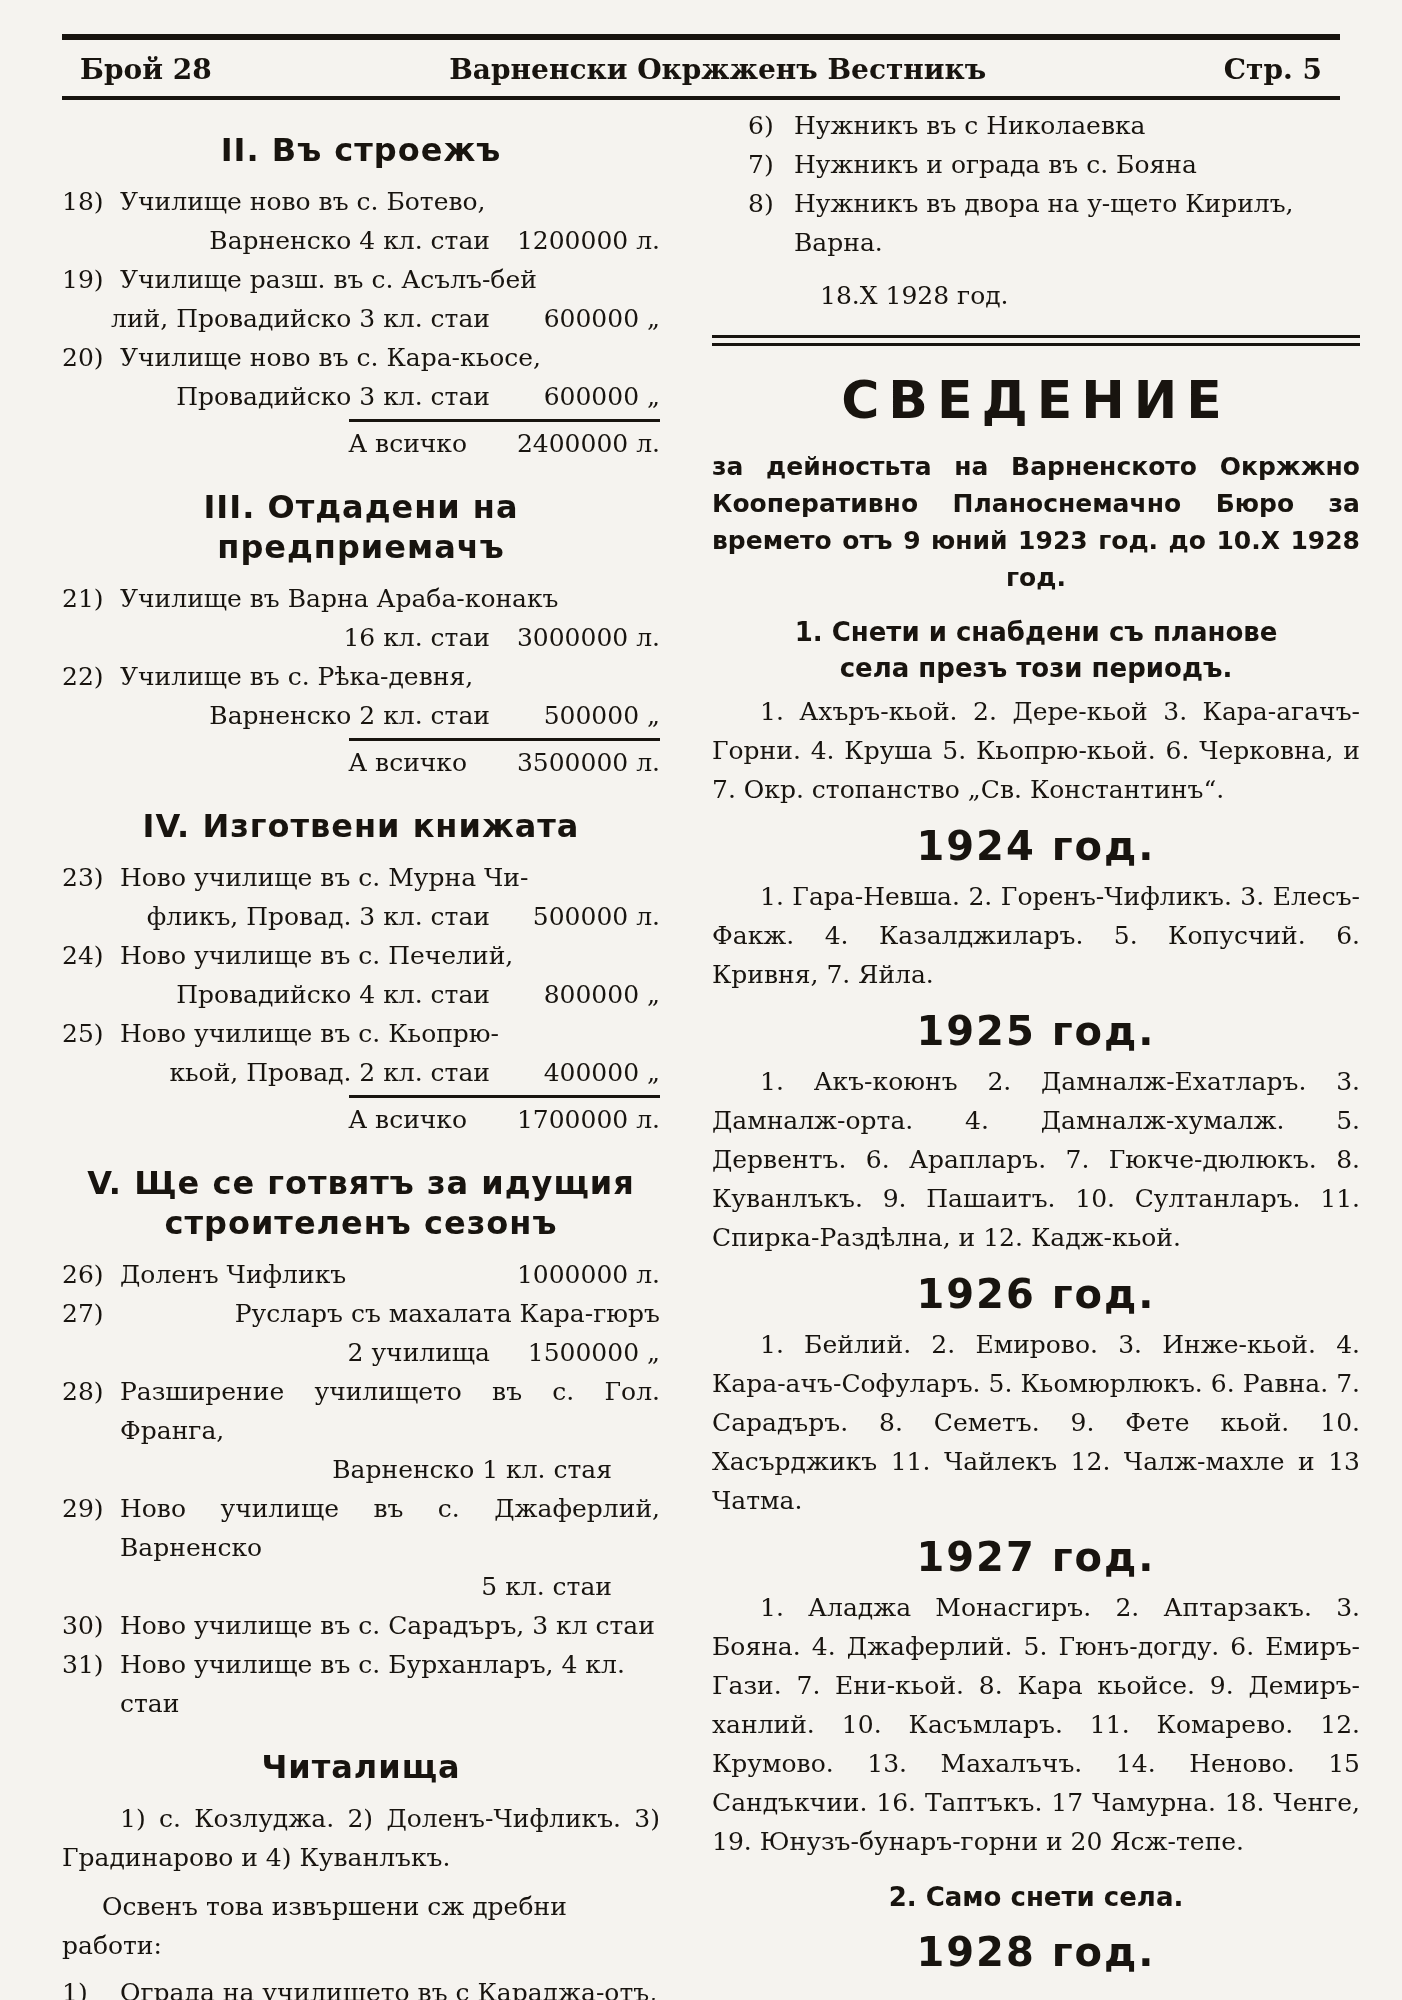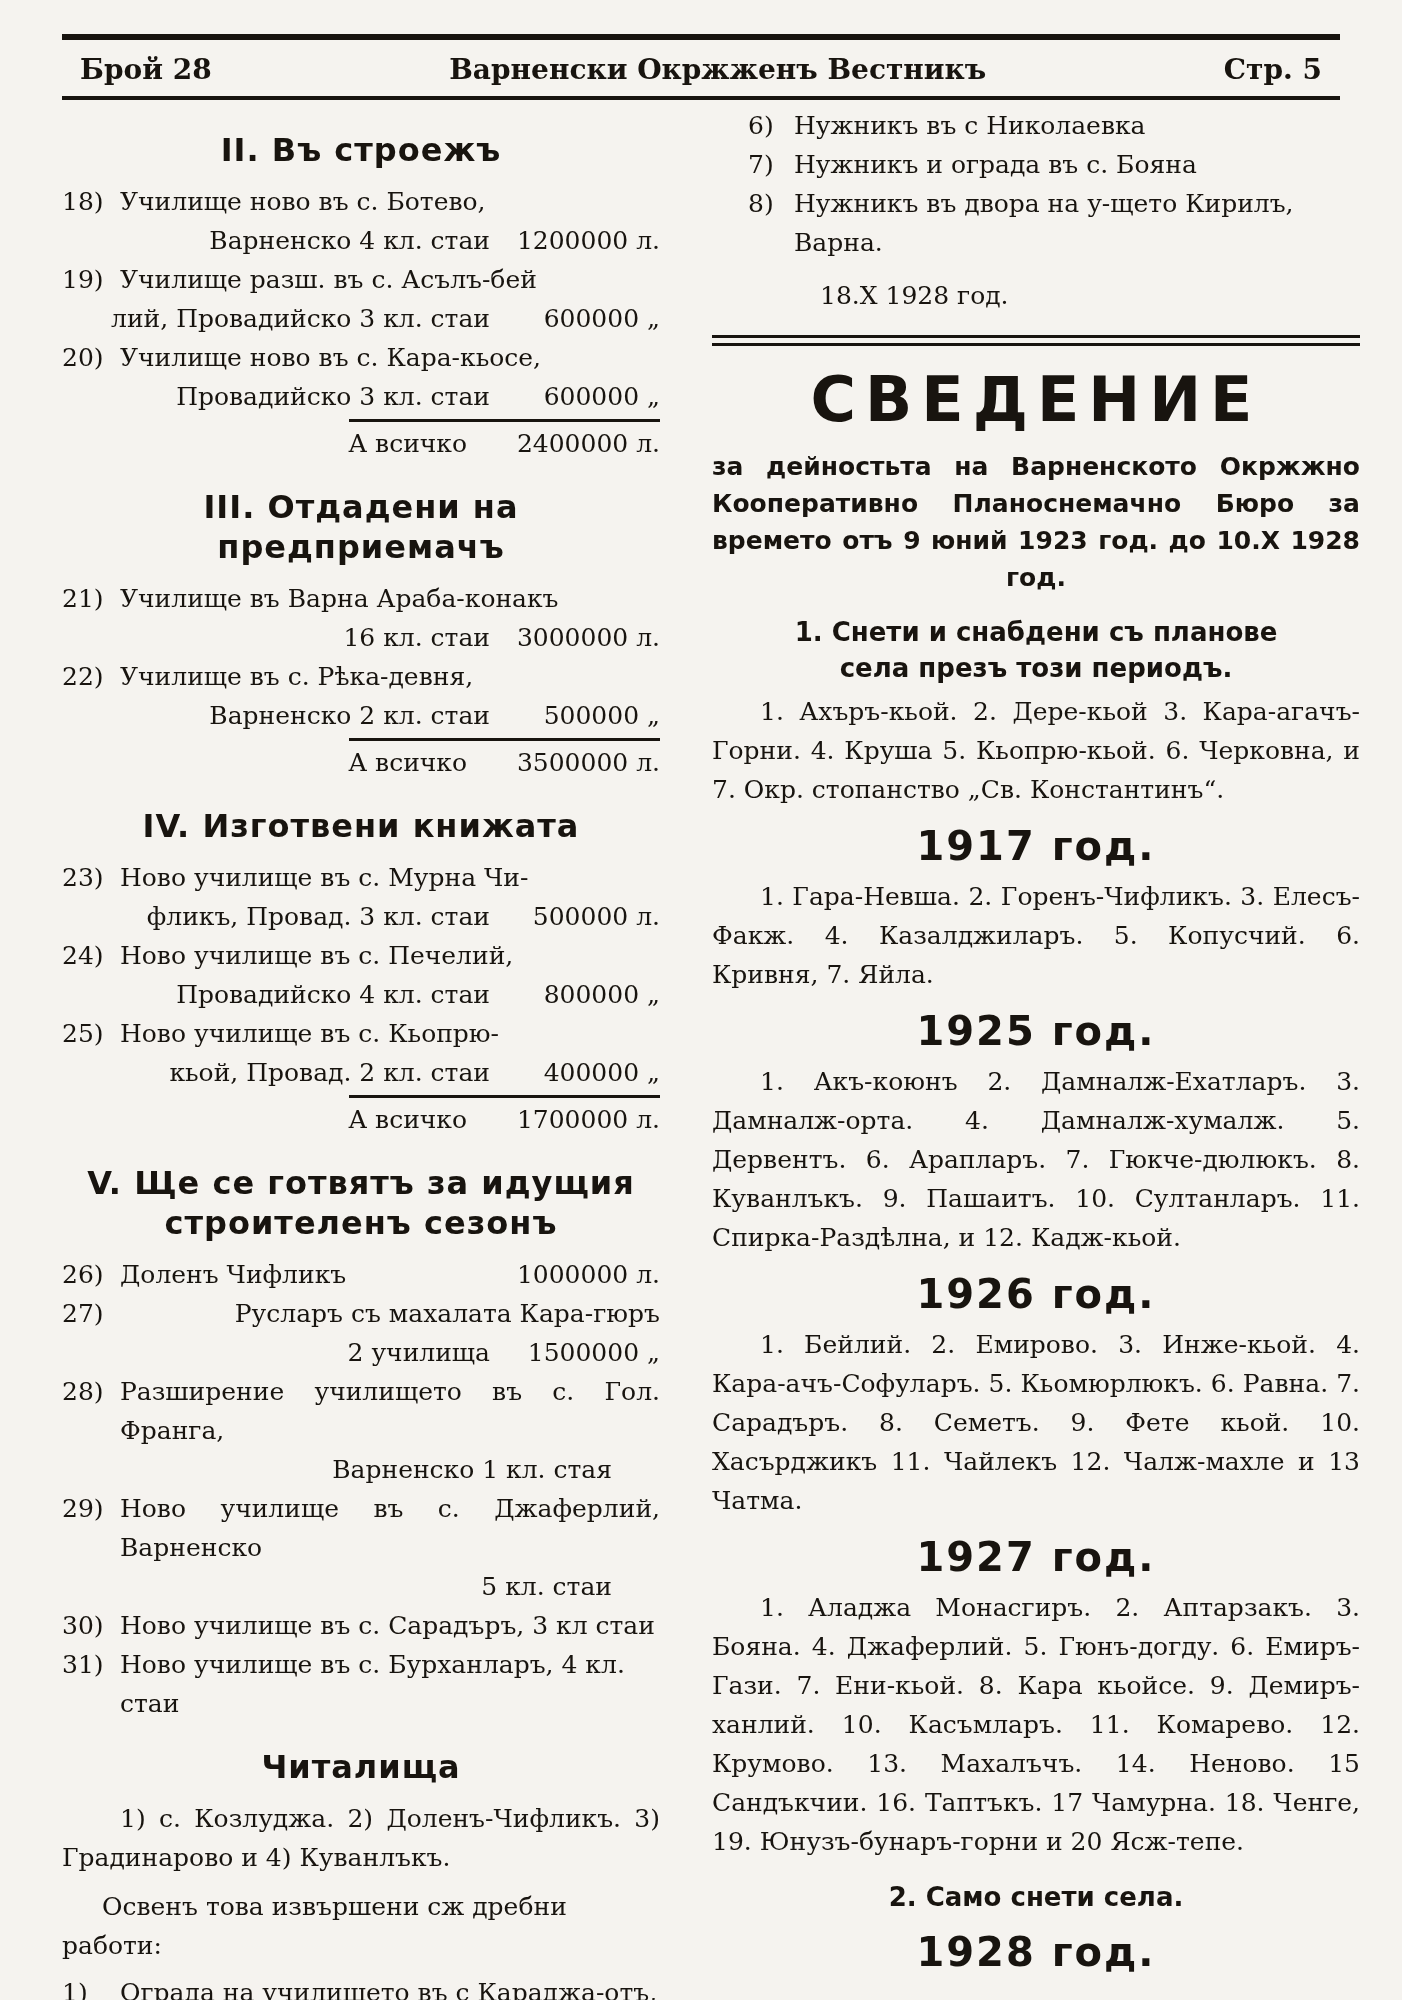--- a/index.html
+++ b/index.html
@@ -39,21 +39,21 @@
   .total-row .tamt{flex:none;width:170px;text-align:right;}
   
   .para{text-align:justify;}
   .indent{text-indent:58px;}
   .note{text-indent:40px;margin:10px 0 8px 0;}
   
   .works-r .row1{padding-left:36px;}
   .works-r .row1 .num{width:46px;}
   .date-line{padding-left:108px;margin:14px 0 20px 0;}
   .dbl-rule{border-top:3px solid #18140f;border-bottom:3px solid #18140f;height:5px;margin:0 0 18px 0;}
-  .sved-title{font-family:"DejaVu Sans", sans-serif;font-weight:bold;font-size:62px;line-height:72px;
+  .sved-title{font-family:"DejaVu Sans", sans-serif;font-weight:bold;font-size:52px;line-height:72px;
     text-align:center;letter-spacing:9px;margin:10px 0 12px 0;}
   .sved-sub{font-family:"DejaVu Sans", sans-serif;font-weight:bold;font-size:25px;line-height:37px;
     text-align:justify;text-align-last:center;margin:0 0 14px 0;}
   .sub-h{font-family:"DejaVu Sans", sans-serif;font-weight:bold;font-size:26px;line-height:36px;
     text-align:center;margin:18px auto 6px auto;max-width:560px;}
   .year-h{font-family:"DejaVu Sans", sans-serif;font-weight:bold;font-size:40px;line-height:46px;
     text-align:center;margin:14px 0 8px 0;letter-spacing:2px;}
   .year-p{text-align:justify;text-indent:48px;}
 </style>
 </head>
@@ -265,21 +265,21 @@
 
       <div class="dbl-rule"></div>
 
       <div class="sved-title">СВЕДЕНИЕ</div>
       <div class="sved-sub">за дейностьта на Варненското Окржжно Кооперативно Планоснемачно Бюро за времето отъ 9 юний 1923 год. до 10.X 1928 год.</div>
 
       <div class="sub-h">1. Снети и снабдени съ планове села презъ този периодъ.</div>
 
       <div class="year-p">1. Ахъръ-кьой. 2. Дере-кьой 3. Кара-агачъ-Горни. 4. Круша 5. Кьопрю-кьой. 6. Черковна, и 7. Окр. стопанство „Св. Константинъ“.</div>
 
-      <div class="year-h">1917 год.</div>
+      <div class="year-h">1924 год.</div>
       <div class="year-p">1. Гара-Невша. 2. Горенъ-Чифликъ. 3. Елесъ-Факж. 4. Казалджиларъ. 5. Копусчий. 6. Кривня, 7. Яйла.</div>
 
       <div class="year-h">1925 год.</div>
       <div class="year-p">1. Акъ-коюнъ 2. Дамналж-Ехатларъ. 3. Дамналж-орта. 4. Дамналж-хумалж. 5. Дервентъ. 6. Арапларъ. 7. Гюкче-дюлюкъ. 8. Куванлъкъ. 9. Пашаитъ. 10. Султанларъ. 11. Спирка-Раздѣлна, и 12. Кадж-кьой.</div>
 
       <div class="year-h">1926 год.</div>
       <div class="year-p">1. Бейлий. 2. Емирово. 3. Инже-кьой. 4. Кара-ачъ-Софуларъ. 5. Кьомюрлюкъ. 6. Равна. 7. Сарадъръ. 8. Семетъ. 9. Фете кьой. 10. Хасърджикъ 11. Чайлекъ 12. Чалж-махле и 13 Чатма.</div>
 
       <div class="year-h">1927 год.</div>
       <div class="year-p">1. Аладжа Монасгиръ. 2. Аптарзакъ. 3. Бояна. 4. Джаферлий. 5. Гюнъ-догду. 6. Емиръ-Гази. 7. Ени-кьой. 8. Кара кьойсе. 9. Демиръ-ханлий. 10. Касъмларъ. 11. Комарево. 12. Крумово. 13. Махалъчъ. 14. Неново. 15 Сандъкчии. 16. Таптъкъ. 17 Чамурна. 18. Ченге, 19. Юнузъ-бунаръ-горни и 20 Ясж-тепе.</div>

